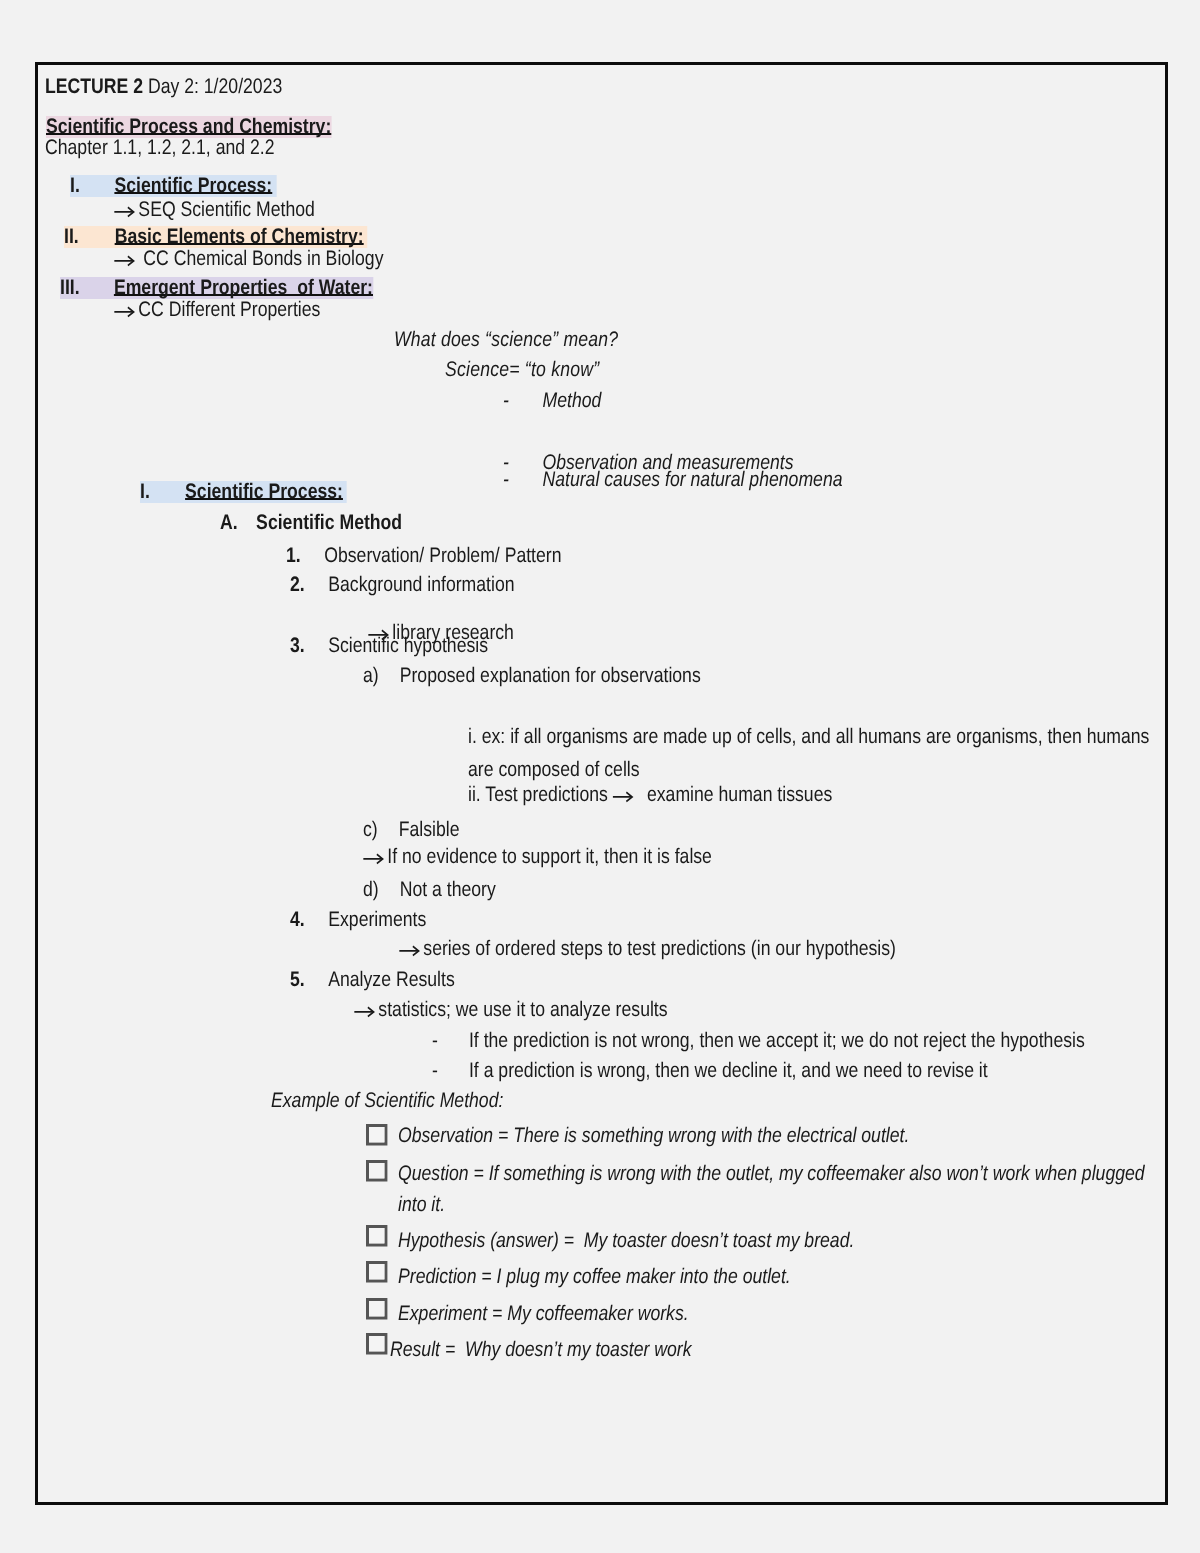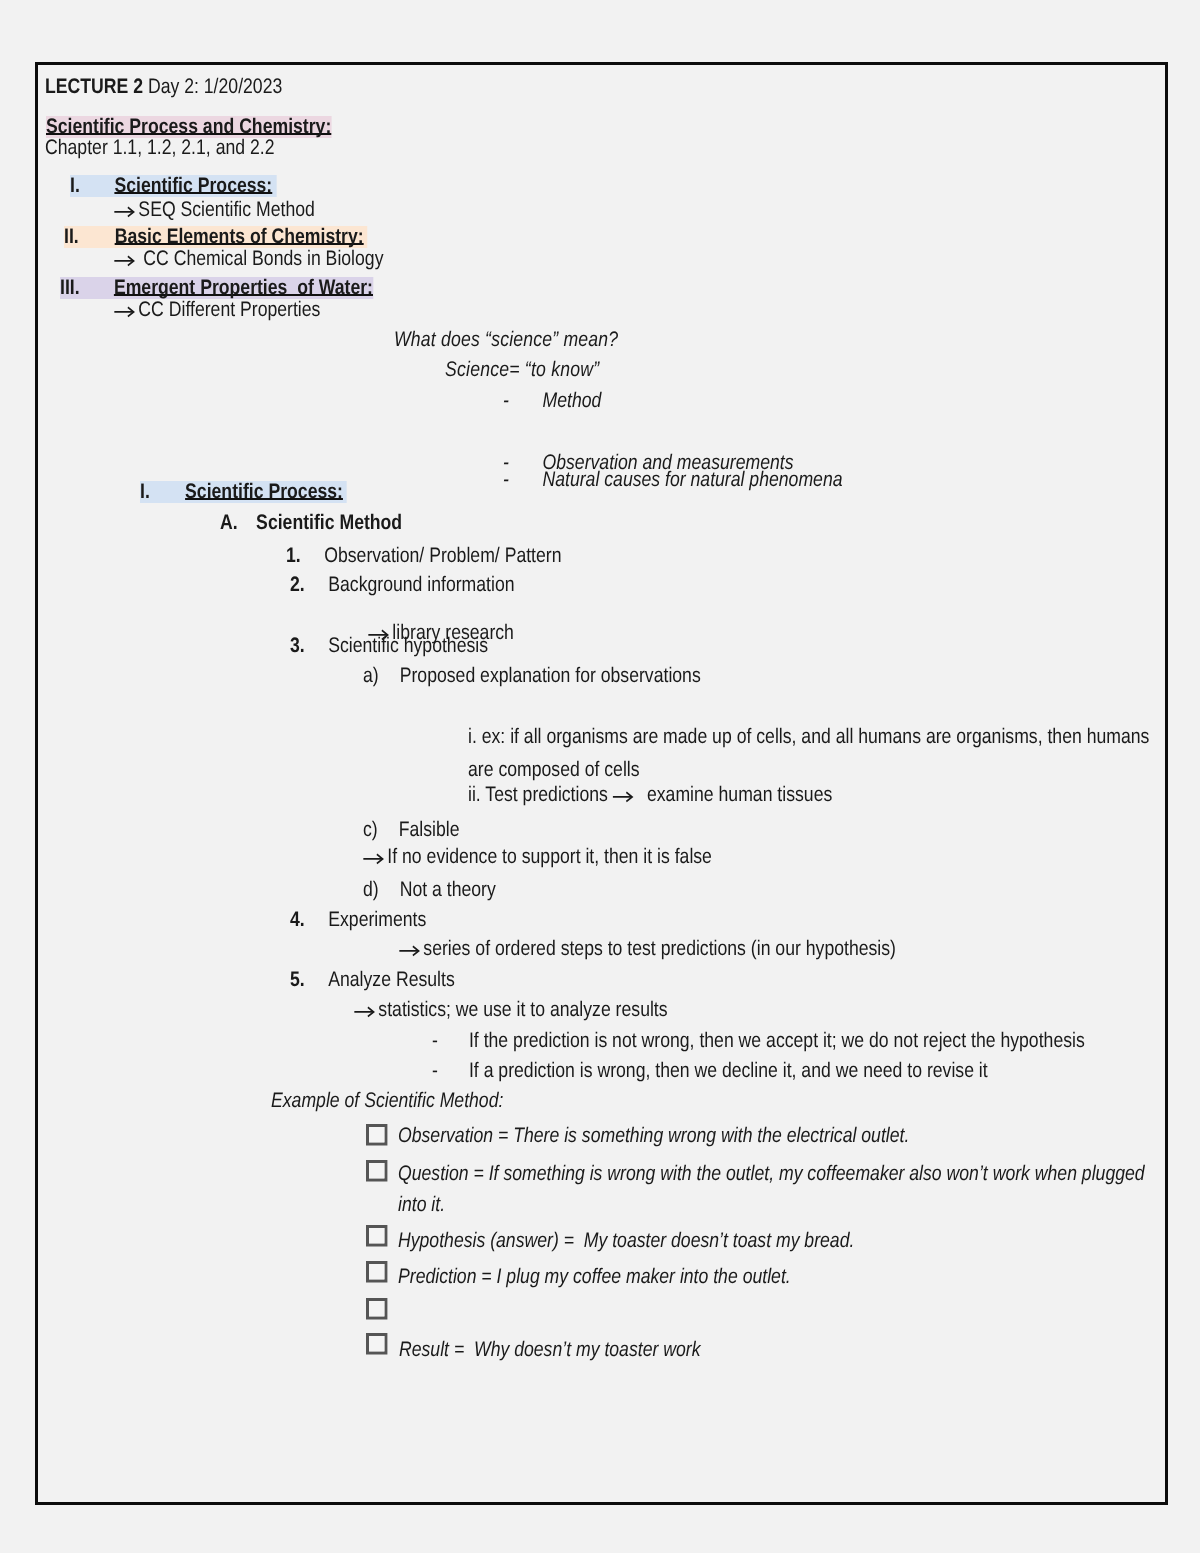--- a/index.html
+++ b/index.html
@@ -126,20 +126,21 @@
   <div class="ln" style="left:327.5px;top:1196.6px;"><span class="box"><svg width="22" height="22" viewBox="0 0 22 22">
           <path d="M0 0 H21.4 V21.4 H0 Z M3.1 3.1 V18.3 H18.3 V3.1 Z" fill="#555" fill-rule="evenodd"></path>
           <rect x="3" y="3" width="15.5" height="15.5" fill="#f4f4f4"></rect>
         </svg></span></div>
   <div class="ln" style="left:359.5px;top:1201.1px;"><span class="c i">Prediction = I plug my coffee maker into the outlet.</span></div>
 
   <div class="ln" style="left:327.5px;top:1233.0px;"><span class="box"><svg width="22" height="22" viewBox="0 0 22 22">
           <path d="M0 0 H21.4 V21.4 H0 Z M3.1 3.1 V18.3 H18.3 V3.1 Z" fill="#555" fill-rule="evenodd"></path>
           <rect x="3" y="3" width="15.5" height="15.5" fill="#f4f4f4"></rect>
         </svg></span></div>
+  <div class="ln" style="left:359.5px;top:1237.8px;"><span class="c i">Experiment = My coffeemaker works.</span></div>
 
   <div class="ln" style="left:327.5px;top:1268.5px;"><span class="box"><svg width="22" height="22" viewBox="0 0 22 22">
           <path d="M0 0 H21.4 V21.4 H0 Z M3.1 3.1 V18.3 H18.3 V3.1 Z" fill="#555" fill-rule="evenodd"></path>
           <rect x="3" y="3" width="15.5" height="15.5" fill="#f4f4f4"></rect>
         </svg></span></div>
-  <div class="ln" style="left:361px;top:1274.4px;"><span class="c i">Result =  Why doesn’t my toaster work</span></div>
+  <div class="ln" style="left:352px;top:1274.4px;"><span class="c i">Result =  Why doesn’t my toaster work</span></div>
 
 </div>
 
 </body></html>

